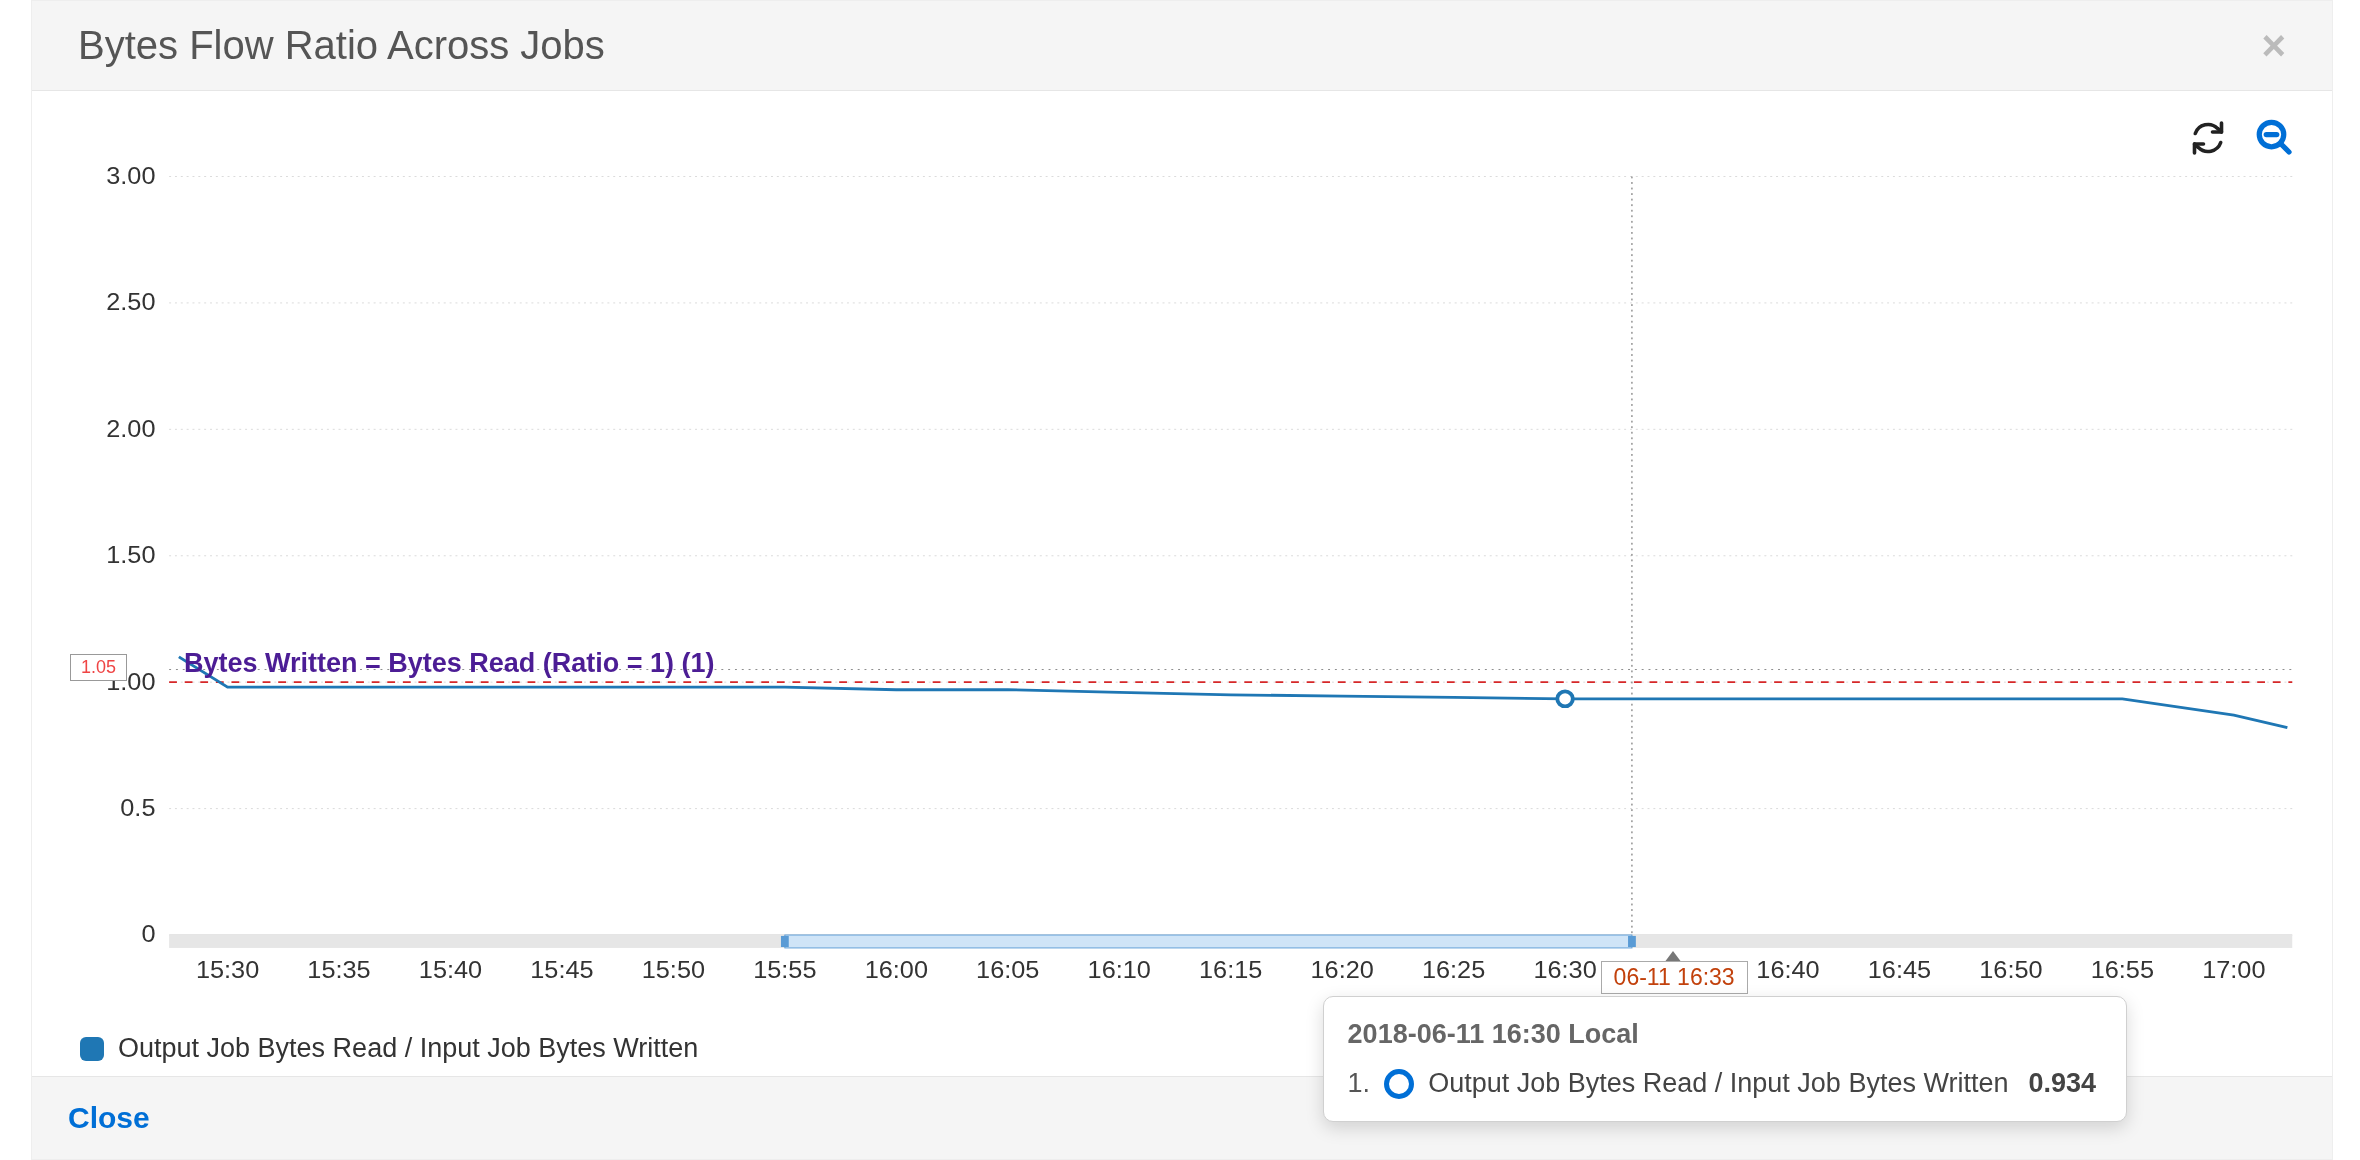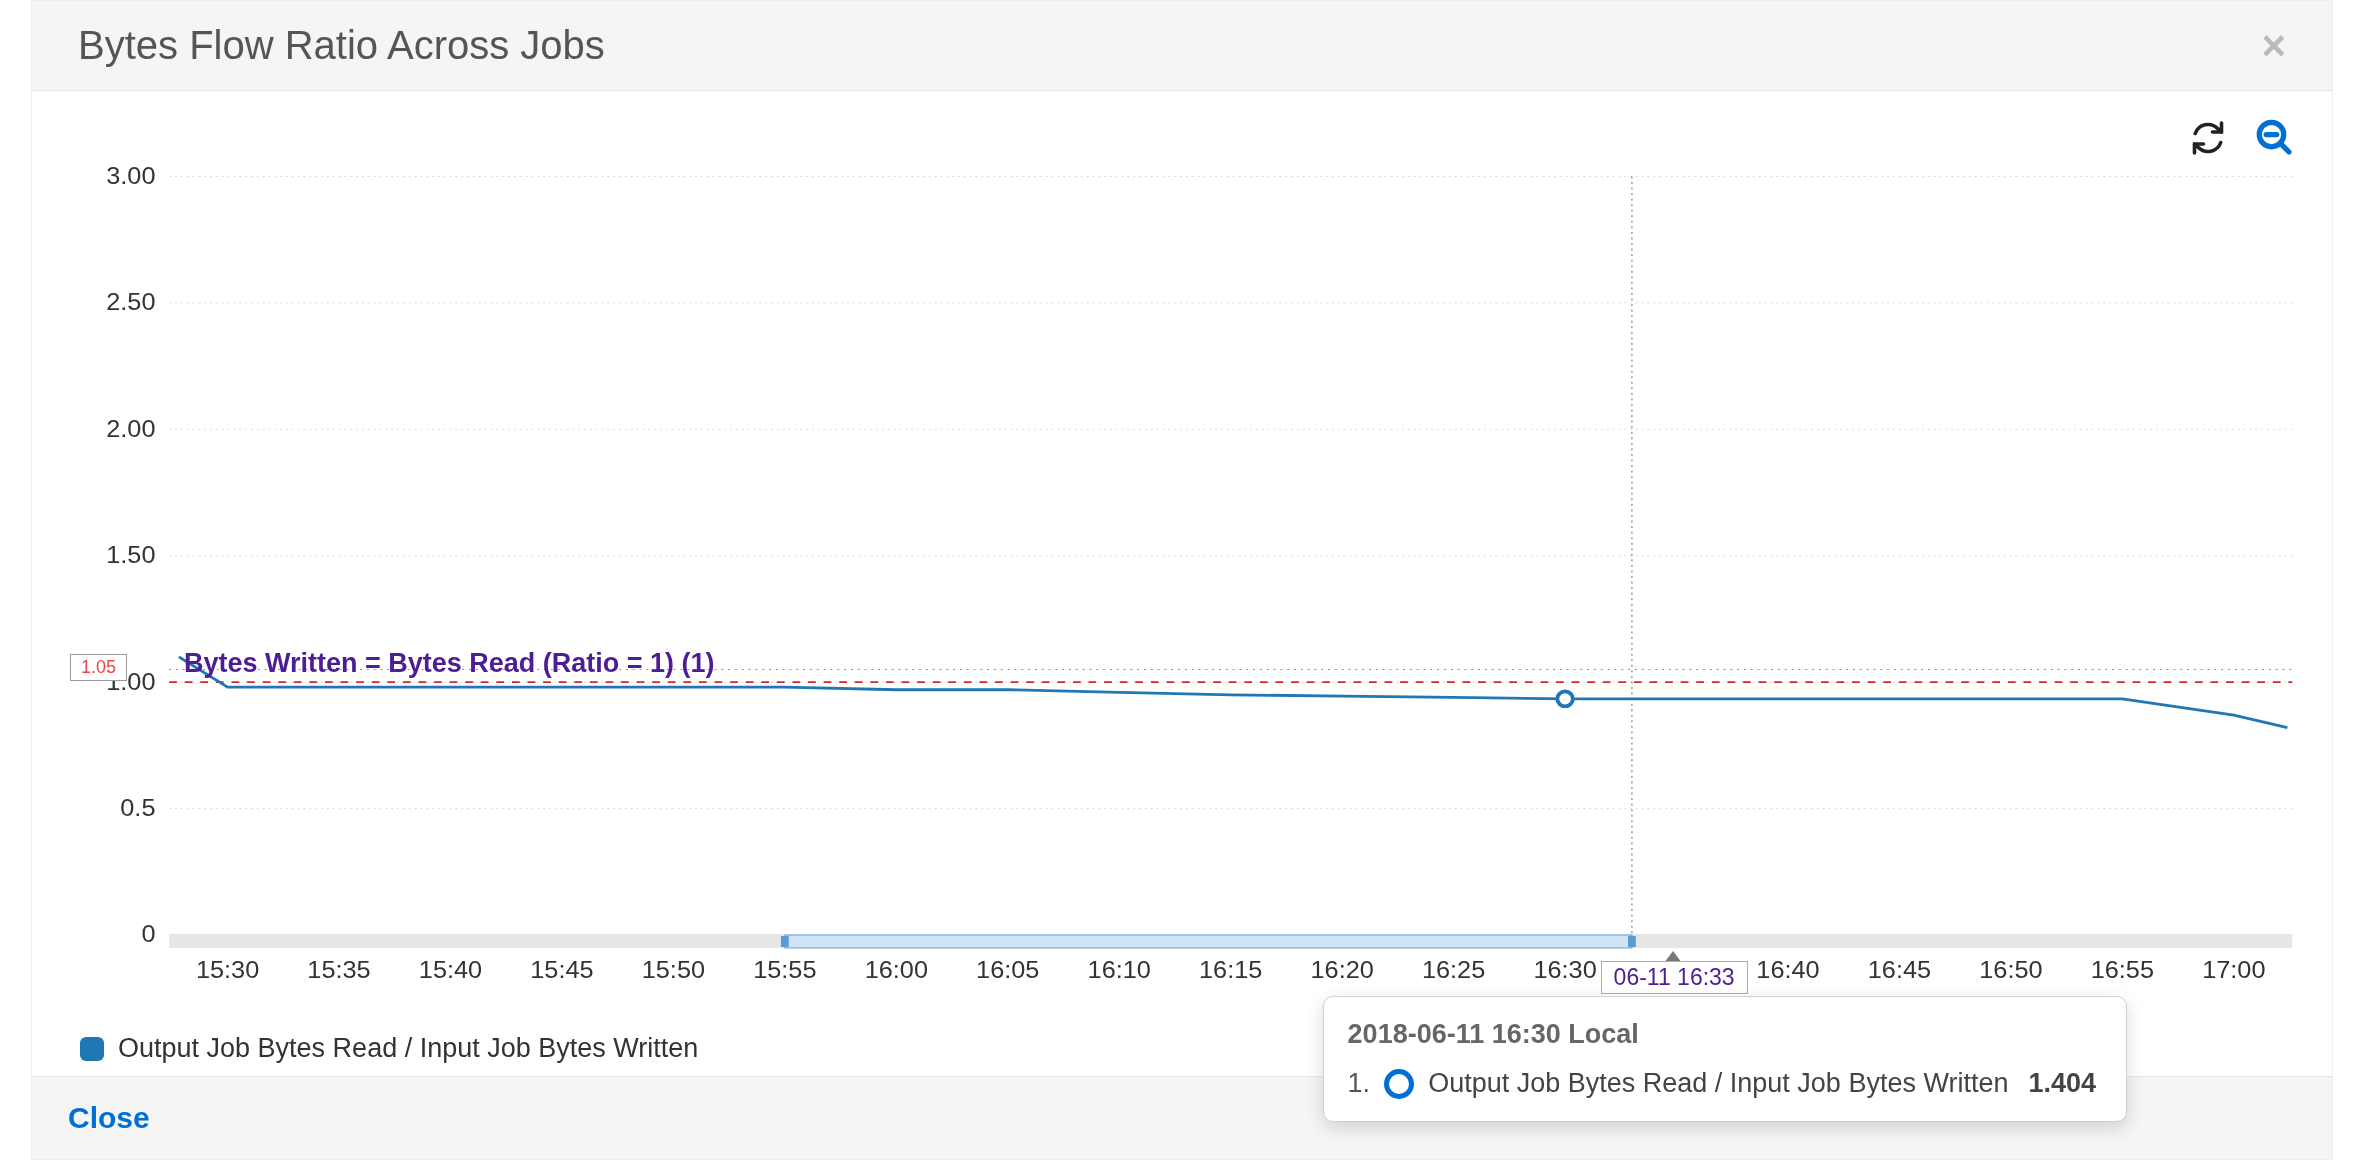--- a/index.html
+++ b/index.html
@@ -117,21 +117,21 @@
     display: inline-block;
   }
   .tooltip-value { font-weight: 700; margin-left: 6px; }
   
   .x-hover-label {
     position: absolute;
     background: #fff;
     border: 1px solid #aaa;
     font-size: 23px;
     padding: 2px 12px;
-    color: #4c1d95;
+    color: #c2410c;
   }
   .x-hover-caret {
     position: absolute;
     width: 0; height: 0;
     border-left: 9px solid transparent;
     border-right: 9px solid transparent;
     border-bottom: 12px solid #777;
   }
   
   .y-hover-label {
@@ -230,21 +230,21 @@
 
       <div class="x-hover-caret" id="x-hover-caret" style="left: 1601.6px; top: 830px;"></div>
       <div class="x-hover-label" id="x-hover-label" style="left: 1538.6px; top: 840px;">06-11 16:33</div>
 
       <div class="tooltip" id="tooltip" style="left: 1260.6px; top: 875px; padding-left: 24px;">
         <div class="tooltip-title">2018-06-11 16:30 Local</div>
         <div class="tooltip-row">
           <span class="num">1.</span>
           <span class="tooltip-marker"></span>
           <span>Output Job Bytes Read / Input Job Bytes Written</span>
-          <span class="tooltip-value">1.404</span>
+          <span class="tooltip-value">0.934</span>
         </div>
       </div>
     </div>
 
     <div class="legend">
       <span class="legend-swatch"></span>
       <span>Output Job Bytes Read / Input Job Bytes Written</span>
     </div>
 
   </div>

